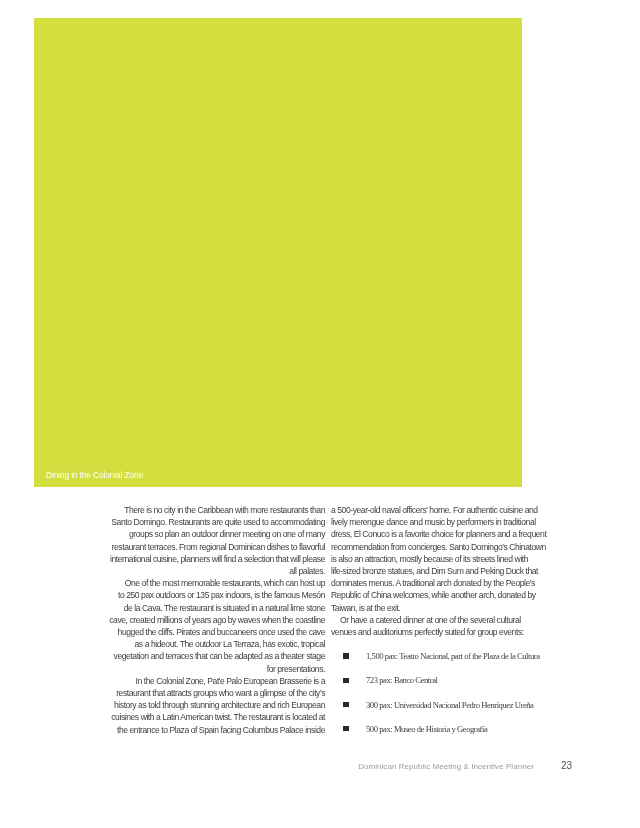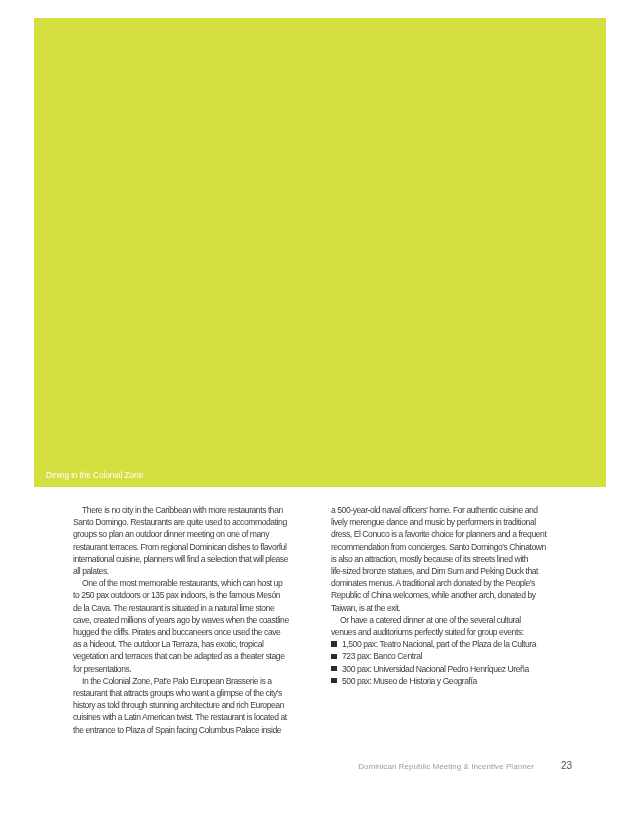--- a/index.html
+++ b/index.html
@@ -13,21 +13,21 @@
     height: 828px;
     background: #ffffff;
     overflow: hidden;
     font-family: "Liberation Sans", "DejaVu Sans", sans-serif;
   }
   
   .hero {
     position: absolute;
     left: 34px;
     top: 18px;
-    width: 572px;
+    width: 488px;
     height: 469px;
     background: #d4de3e;
   }
   .hero-caption {
     position: absolute;
     left: 12px;
     bottom: 7px;
     color: #ffffff;
     font-size: 8.3px;
     letter-spacing: -0.1px;
@@ -36,33 +36,34 @@
   
   .column {
     position: absolute;
     top: 504px;
     width: 252px;
     color: #3e3e3e;
     font-size: 8.6px;
     line-height: 12.2px;
     letter-spacing: -0.45px;
   }
-  .col-left  { left: 73px; }
+  .col-left  { left: 73px; text-align: right; }
   .col-right { left: 331px; }
   .para {
     margin: 0;
     white-space: pre;
     text-indent: 9px;
   }
   .para.no-indent { text-indent: 0; }
   .venue-list { margin: 0; padding: 0; list-style: none; }
   .venue-item {
     position: relative;
-    margin: 0;
-    padding-left: 11px;
+    margin: 12px;
+    padding-left: 23px;
+    font-family: Liberation Serif, serif;
   }
   .venue-item .sq {
     position: absolute;
     left: 0;
     top: 3.2px;
     width: 5.6px;
     height: 5.4px;
     background: #2b2b2b;
   }
   .venue-item .venue-text { white-space: pre-line; }

